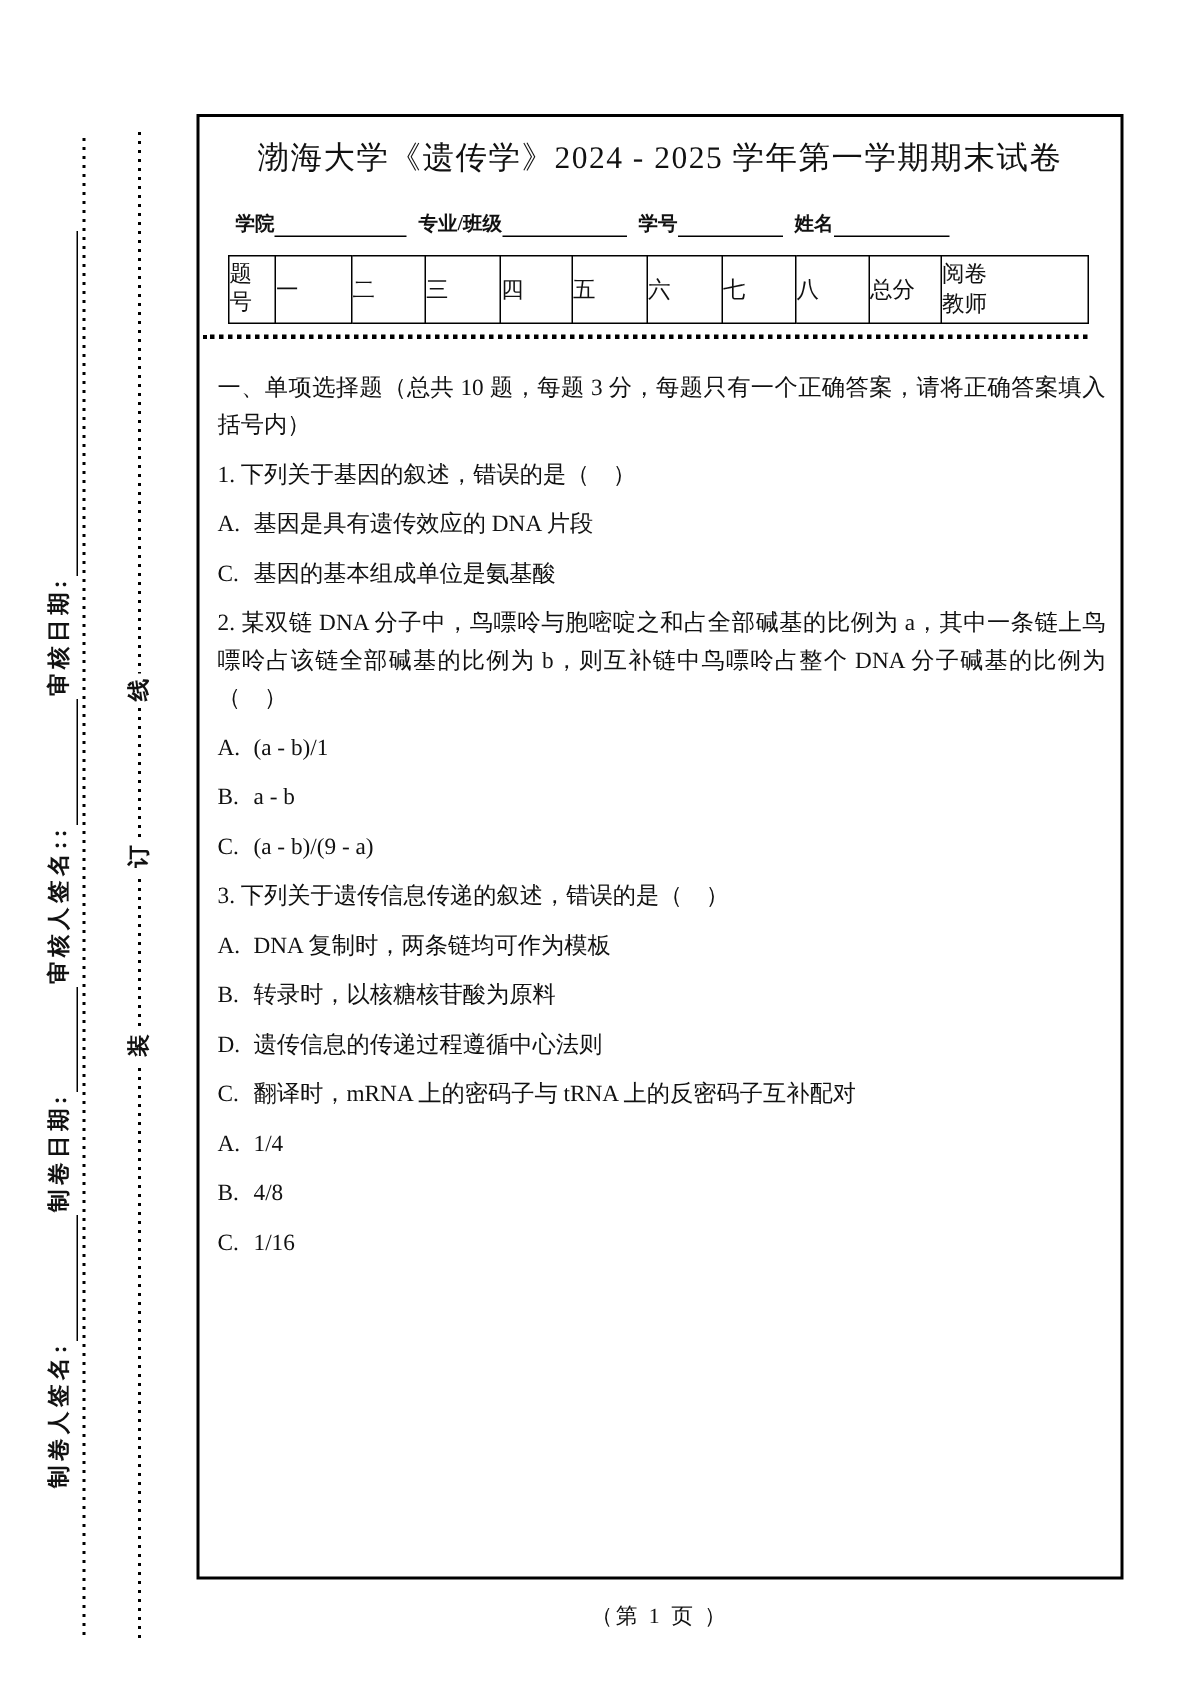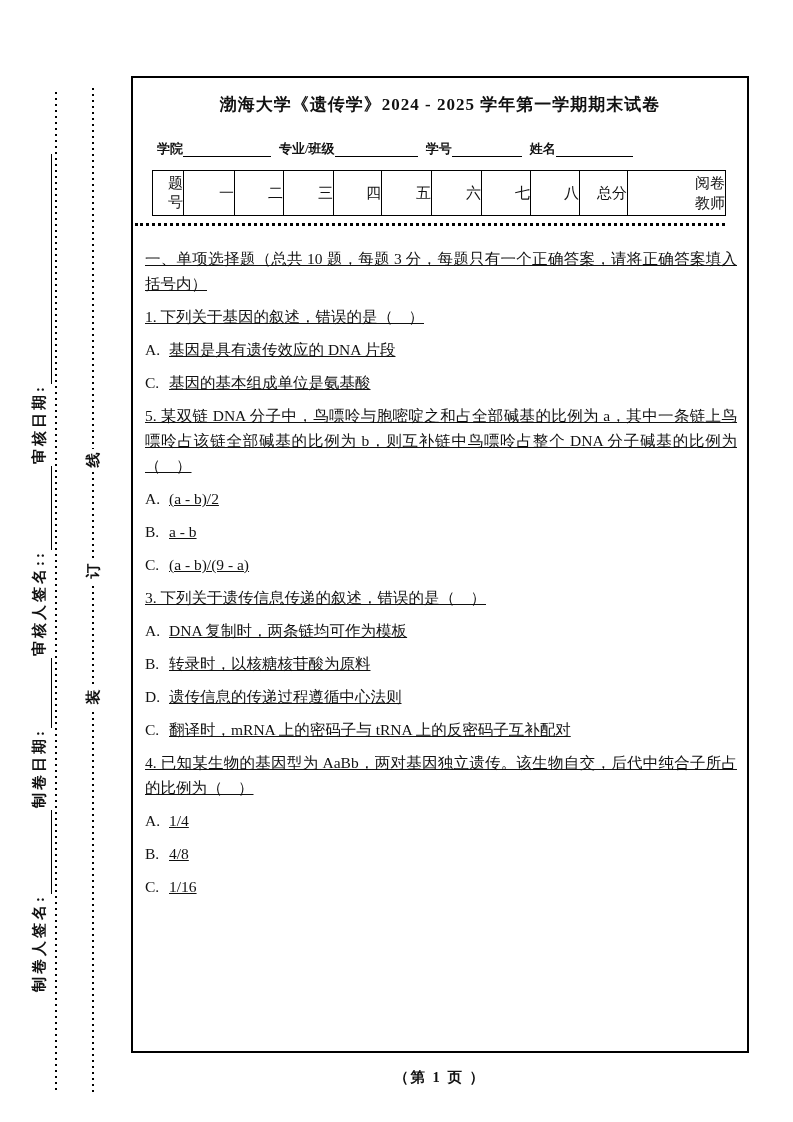--- a/index.html
+++ b/index.html
@@ -27,48 +27,48 @@
     position:absolute;left:82px;width:22px;height:22px;line-height:22px;
     text-align:center;transform:rotate(-90deg);
     font-size:15px;font-weight:bold;background:#fff;padding:3px 0;
   }
   
   .sheet{
     position:absolute;left:131px;top:76px;width:618px;height:977px;
     border:2px solid #000;box-sizing:border-box;overflow:hidden;background:#fff;
   }
   .title{
-    margin:12px 8px 0;text-align:center;font-size:17px;font-weight:bold;
+    margin:12px 8px 0;text-align:center;font-size:21px;font-weight:normal;
     letter-spacing:1px;line-height:30px;
   }
   .fields{
     display:flex;align-items:flex-end;margin:20px 10px 0 24px;
     font-size:13px;font-weight:bold;white-space:nowrap;
   }
-  .fields .grp{display:flex;align-items:center;margin-right:8px;}
+  .fields .grp{display:flex;align-items:flex-end;margin-right:8px;}
   .fblank{border-bottom:1.2px solid #000;height:15px;display:inline-block;}
   .fb1{width:88px;} .fb2{width:83px;} .fb3{width:70px;} .fb4{width:77px;}
   
   table.score{
     border-collapse:collapse;margin:12px 0 0 19px;width:573px;table-layout:fixed;
-    font-size:15px;text-align:right;padding-left:32px;
+    font-size:15px;text-align:left;padding-left:32px;
   }
   table.score td{border:1.5px solid #000;height:44px;padding:0;word-break:break-all;}
   .cell-narrow{display:inline-block;width:17px;line-height:19px;}
   .cell-two{display:inline-block;width:33px;line-height:20px;}
   
   .dotsep{margin:7px 22px 0 2px;border-top:3.5px dotted #000;height:0;}
   
   .content{margin:20px 10px 0 12px;font-size:15.5px;}
-  .content p{margin:0 0 8px;line-height:25px;text-align:justify;text-decoration:underline;}
+  .content p{margin:0 0 8px;line-height:25px;text-align:justify;}
   .opt .letter{display:inline-block;min-width:24px;}
   
   .footer{
     position:absolute;top:1068px;left:131px;width:618px;text-align:center;
-    font-size:14.5px;font-weight:bold;letter-spacing:2px;
+    font-size:14.5px;font-weight:normal;letter-spacing:2px;
   }
 </style>
 </head>
 <body>
 
 <div class="margin-strip">
   <span>制卷人签名:</span>
     <span class="mblank mb88"></span>
   <span>制卷日期:</span>
     <span class="mblank mb73"></span>
@@ -139,31 +139,30 @@
 
   <div class="dotsep"></div>
 
   <div class="content">
     <p>一、单项选择题（总共 10 题，每题 3 分，每题只有一个正确答案，请将正确答案填入括号内）</p>
 
     <p>1. 下列关于基因的叙述，错误的是（　）</p>
     <p class="opt"><span class="letter">A.</span><span>基因是具有遗传效应的 DNA 片段</span></p>
     <p class="opt"><span class="letter">C.</span><span>基因的基本组成单位是氨基酸</span></p>
 
-    <p>5. 某双链 DNA 分子中，鸟嘌呤与胞嘧啶之和占全部碱基的比例为 a，其中一条链上鸟嘌呤占该链全部碱基的比例为 b，则互补链中鸟嘌呤占整个 DNA 分子碱基的比例为（　）</p>
-    <p class="opt"><span class="letter">A.</span><span>(a - b)/2</span></p>
+    <p>2. 某双链 DNA 分子中，鸟嘌呤与胞嘧啶之和占全部碱基的比例为 a，其中一条链上鸟嘌呤占该链全部碱基的比例为 b，则互补链中鸟嘌呤占整个 DNA 分子碱基的比例为（　）</p>
+    <p class="opt"><span class="letter">A.</span><span>(a - b)/1</span></p>
     <p class="opt"><span class="letter">B.</span><span>a - b</span></p>
     <p class="opt"><span class="letter">C.</span><span>(a - b)/(9 - a)</span></p>
 
     <p>3. 下列关于遗传信息传递的叙述，错误的是（　）</p>
     <p class="opt"><span class="letter">A.</span><span>DNA 复制时，两条链均可作为模板</span></p>
     <p class="opt"><span class="letter">B.</span><span>转录时，以核糖核苷酸为原料</span></p>
     <p class="opt"><span class="letter">D.</span><span>遗传信息的传递过程遵循中心法则</span></p>
     <p class="opt"><span class="letter">C.</span><span>翻译时，mRNA 上的密码子与 tRNA 上的反密码子互补配对</span></p>
 
-    <p>4. 已知某生物的基因型为 AaBb，两对基因独立遗传。该生物自交，后代中纯合子所占的比例为（　）</p>
     <p class="opt"><span class="letter">A.</span><span>1/4</span></p>
     <p class="opt"><span class="letter">B.</span><span>4/8</span></p>
     <p class="opt"><span class="letter">C.</span><span>1/16</span></p>
   </div>
 </div>
 
 <div class="footer">（第 1 页 ）</div>
 
 </body></html>

